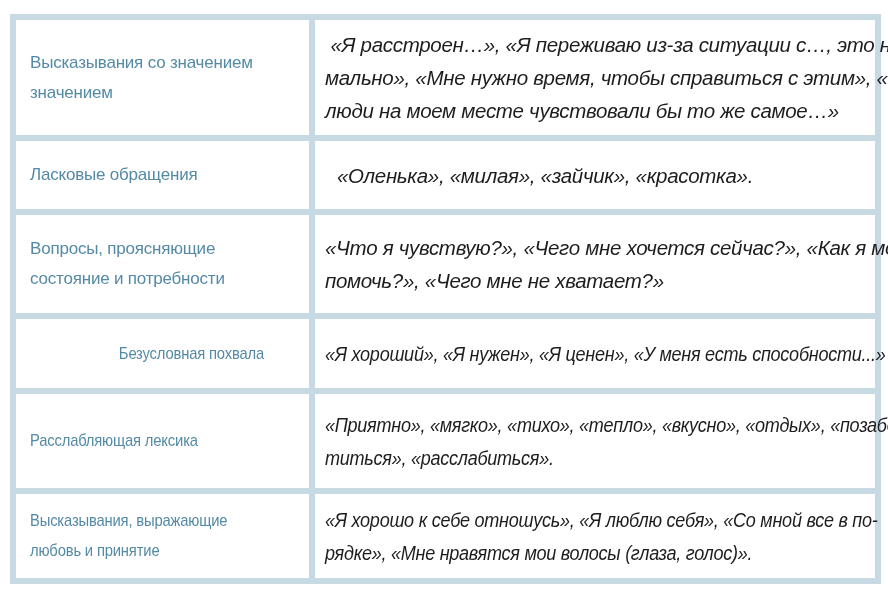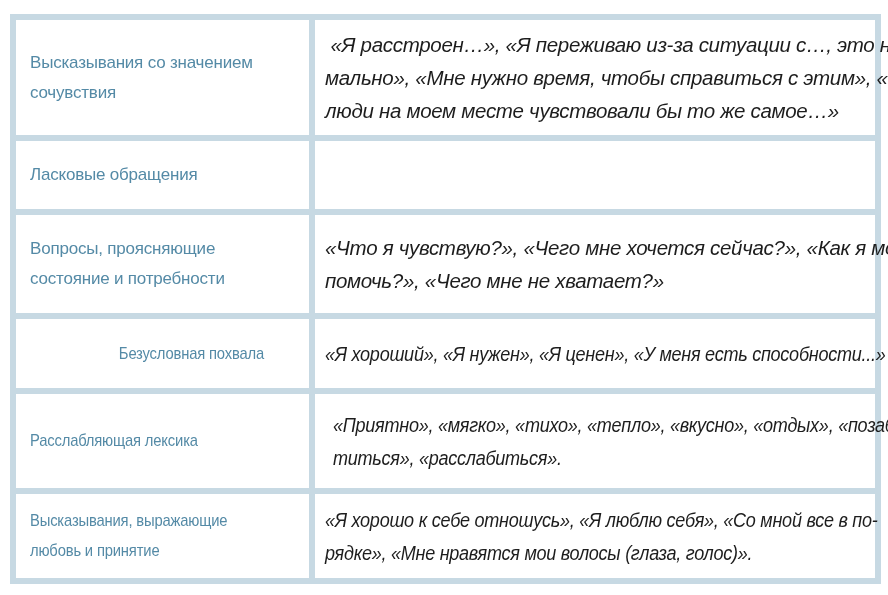--- a/index.html
+++ b/index.html
@@ -30,21 +30,21 @@
   }
   .row{
     display:flex;
     border-bottom:6px solid var(--border-color);
   }
   .row:last-child{border-bottom:none;}
   .row:nth-child(1){min-height:108px;}
   .row:nth-child(2){min-height:68px;gap:12px;}
   .row:nth-child(3){min-height:98px;}
   .row:nth-child(4){min-height:69px;text-align:right;}
-  .row:nth-child(5){min-height:94px;gap:8px;}
+  .row:nth-child(5){min-height:94px;}
   .row:nth-child(6){min-height:84px;}
   .cell{
     display:flex;
     flex-direction:column;
     justify-content:center;
     box-sizing:border-box;
   }
   .label-cell{
     width:299px;
     flex:0 0 299px;
@@ -74,32 +74,35 @@
   .row.condensed .text-cell .line{transform:scaleX(0.88);}
 </style>
 </head>
 <body>
 
 <div class="page">
   <div class="table" id="phrases-table">
   <div class="row">
     <div class="cell label-cell">
           <div class="line">Высказывания со значением</div>
-          <div class="line">сочувствия</div>
+          <div class="line">значением</div>
         </div>
     <div class="cell text-cell">
           <div class="line">&nbsp;«Я расстроен…», «Я переживаю из-за ситуации с…, это нор-</div>
           <div class="line">мально», «Мне нужно время, чтобы справиться с этим», «Многие</div>
           <div class="line">люди на моем месте чувствовали бы то же самое…»</div>
         </div>
   </div>
 
   <div class="row">
     <div class="cell label-cell">
           <div class="line">Ласковые обращения</div>
+        </div>
+    <div class="cell text-cell">
+          <div class="line">«Оленька», «милая», «зайчик», «красотка».</div>
         </div>
   </div>
 
   <div class="row">
     <div class="cell label-cell">
           <div class="line">Вопросы, проясняющие</div>
           <div class="line">состояние и потребности</div>
         </div>
     <div class="cell text-cell">
           <div class="line">«Что я чувствую?», «Чего мне хочется сейчас?», «Как я могу себе</div>

